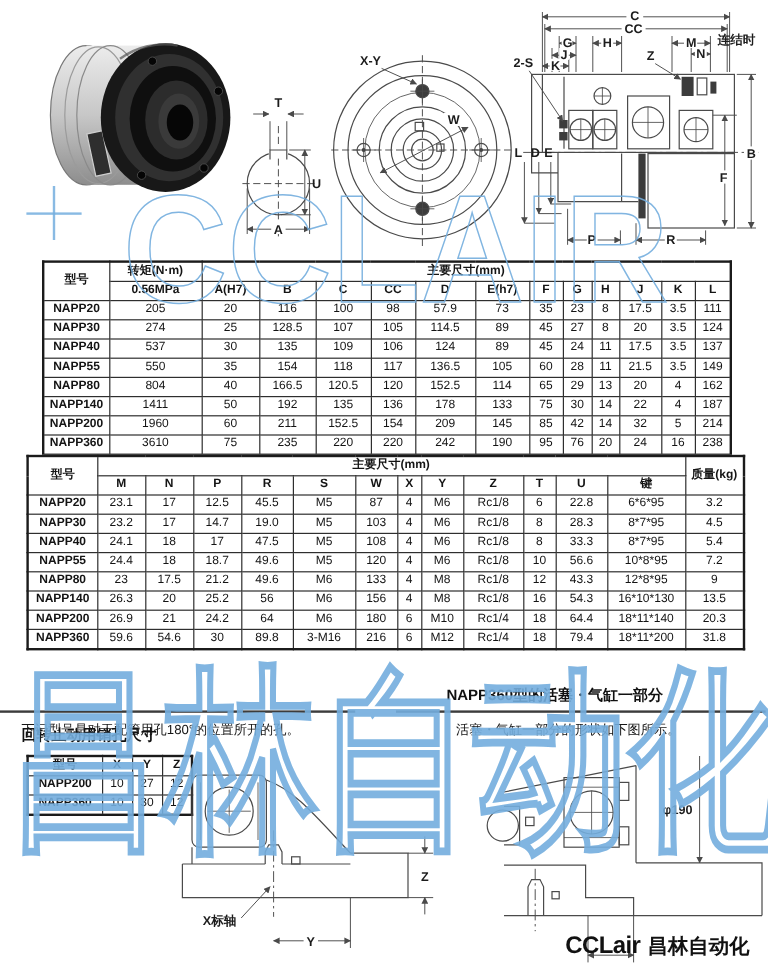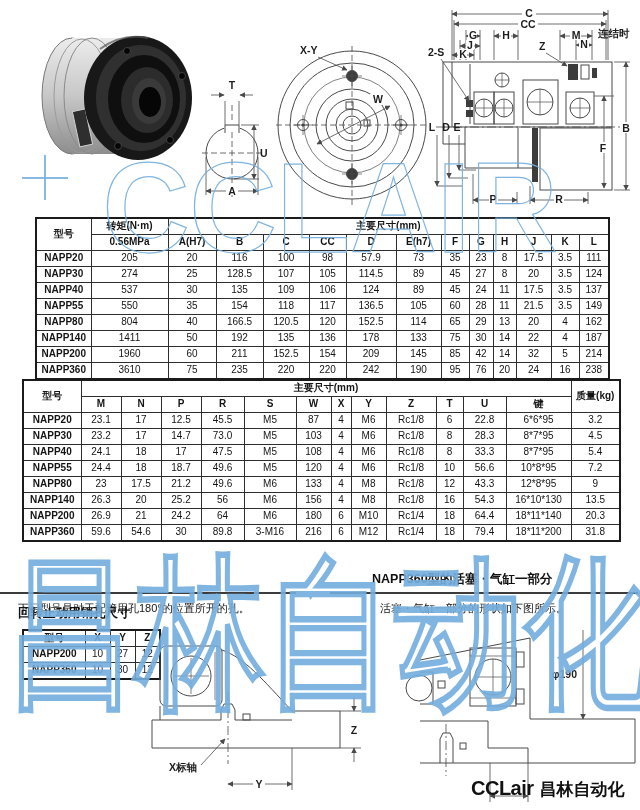--- a/index.html
+++ b/index.html
@@ -428,21 +428,21 @@
           <td>6</td>
           <td>22.8</td>
           <td>6*6*95</td>
           <td>3.2</td>
         </tr>
         <tr>
           <td>NAPP30</td>
           <td>23.2</td>
           <td>17</td>
           <td>14.7</td>
-          <td>73.0</td>
+          <td>19.0</td>
           <td>M5</td>
           <td>103</td>
           <td>4</td>
           <td>M6</td>
           <td>Rc1/8</td>
           <td>8</td>
           <td>28.3</td>
           <td>8*7*95</td>
           <td>4.5</td>
         </tr>

